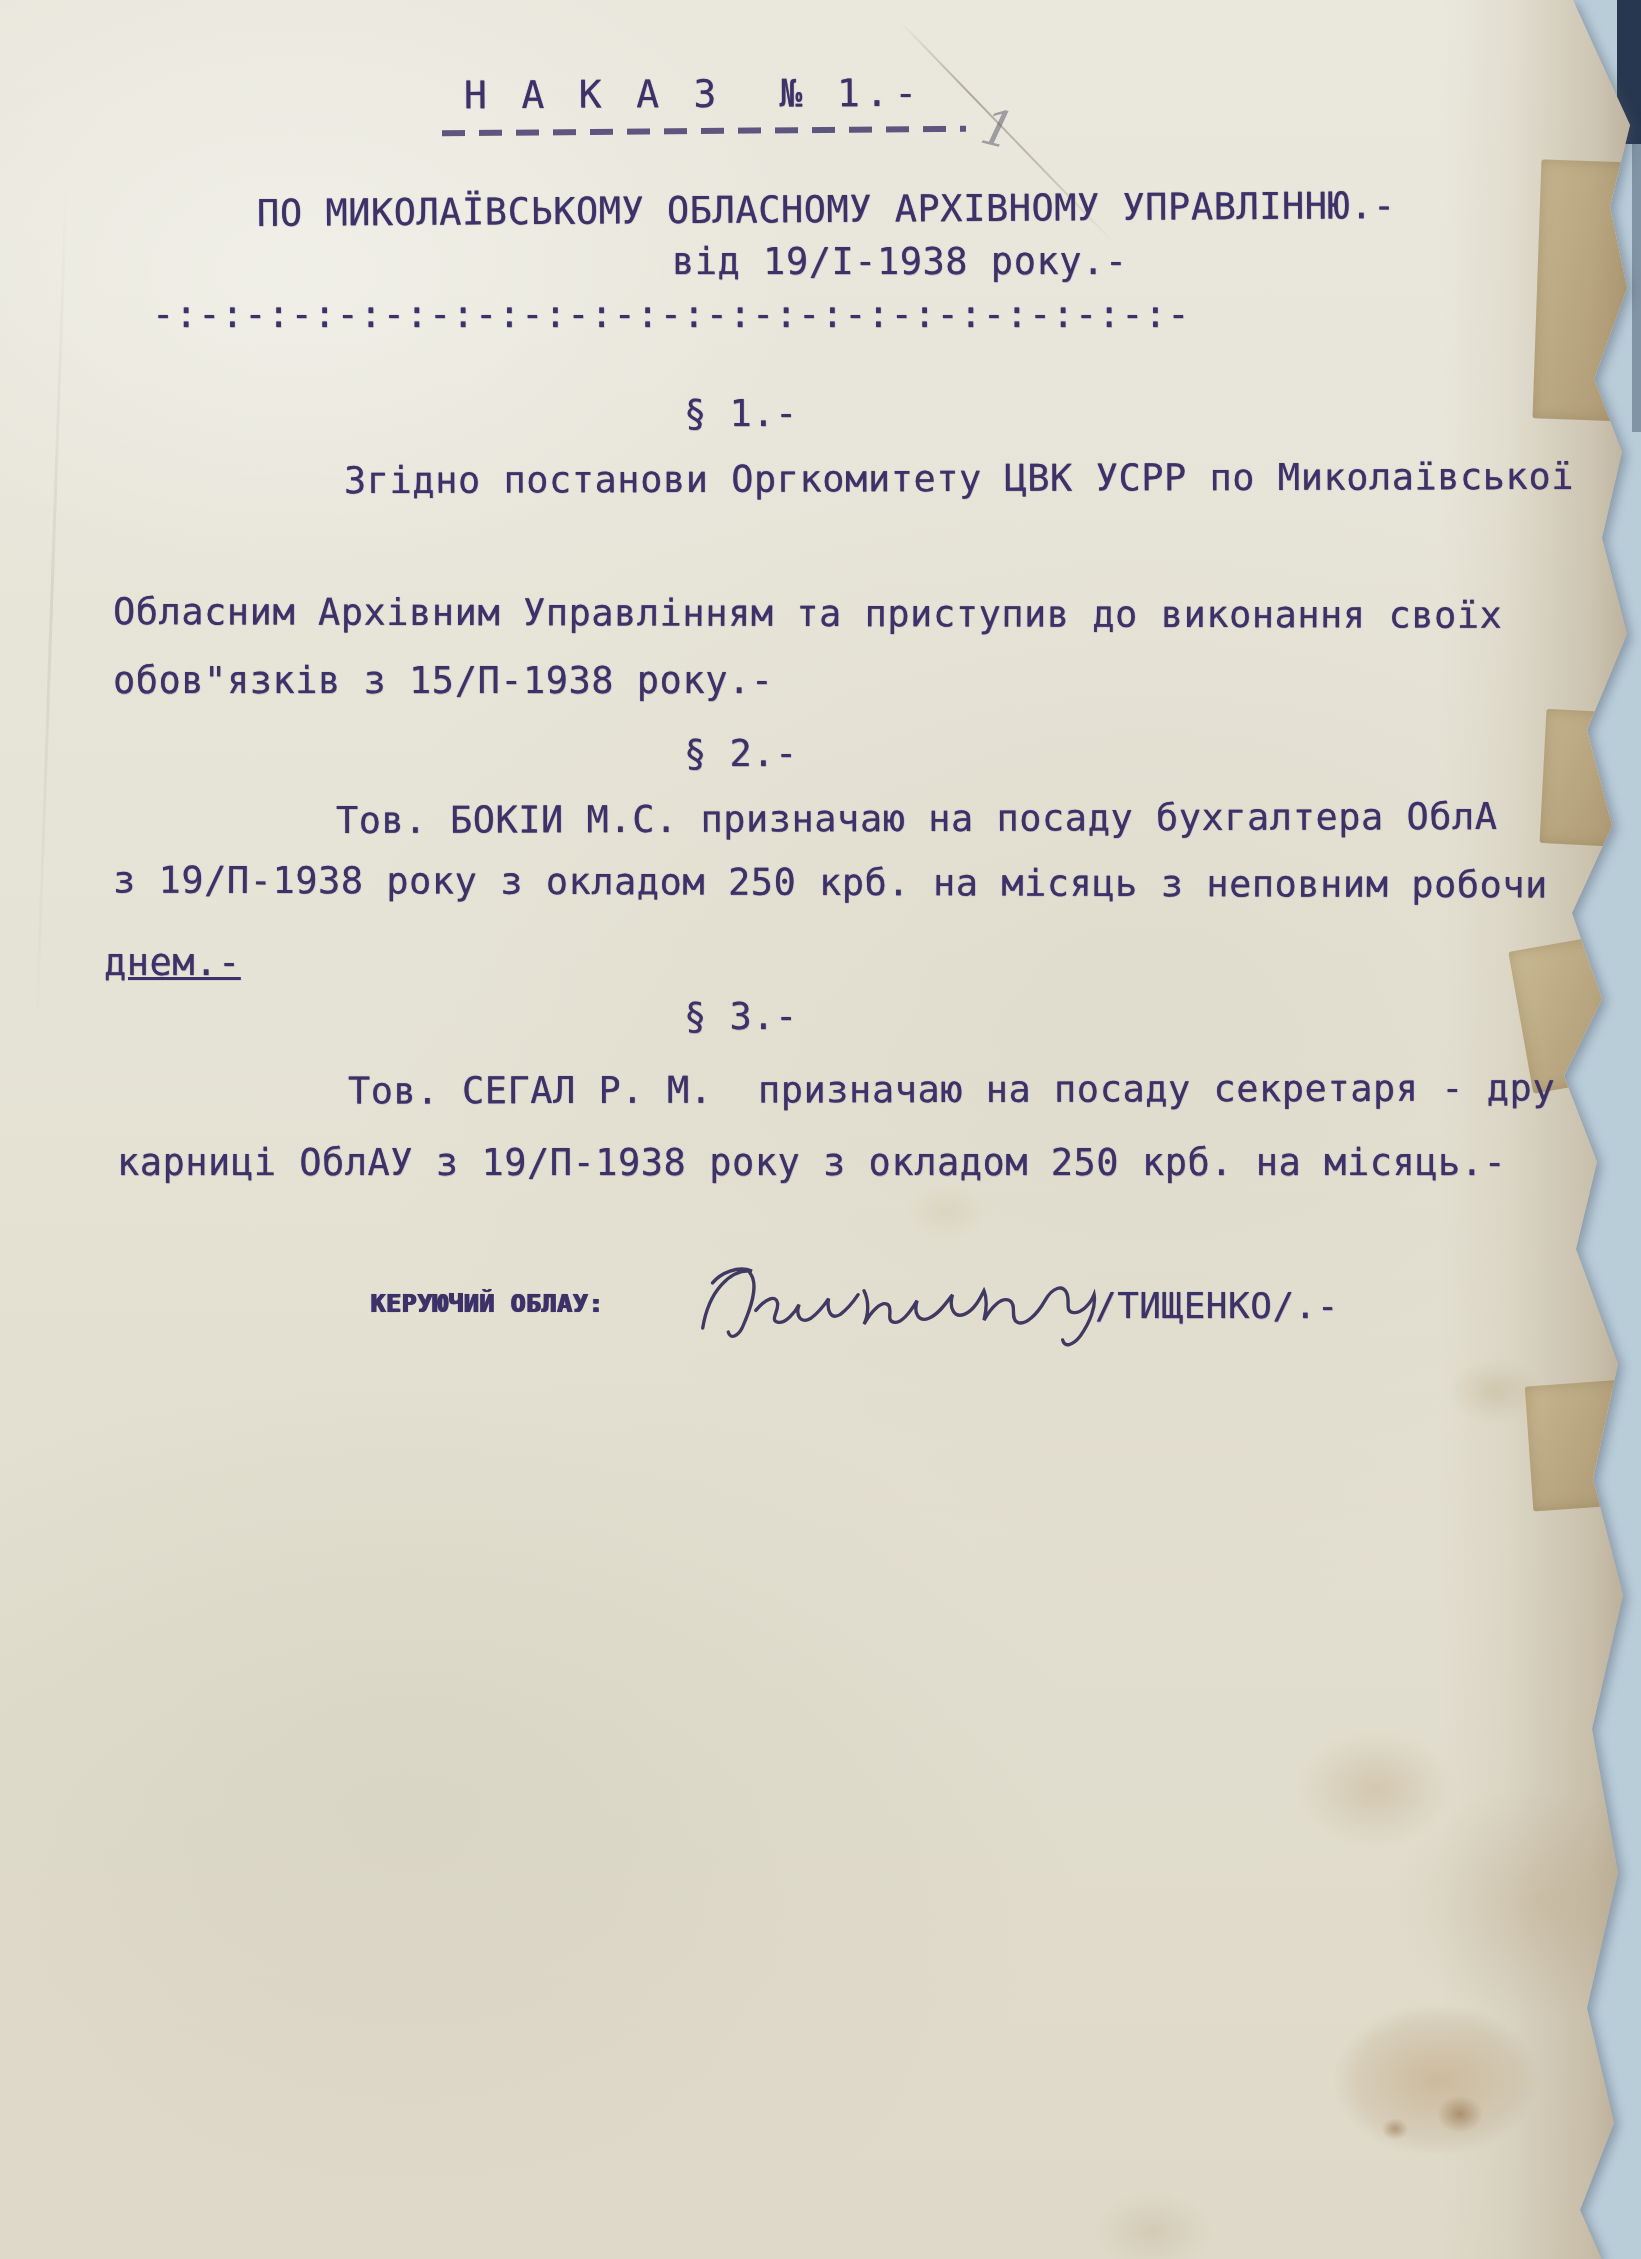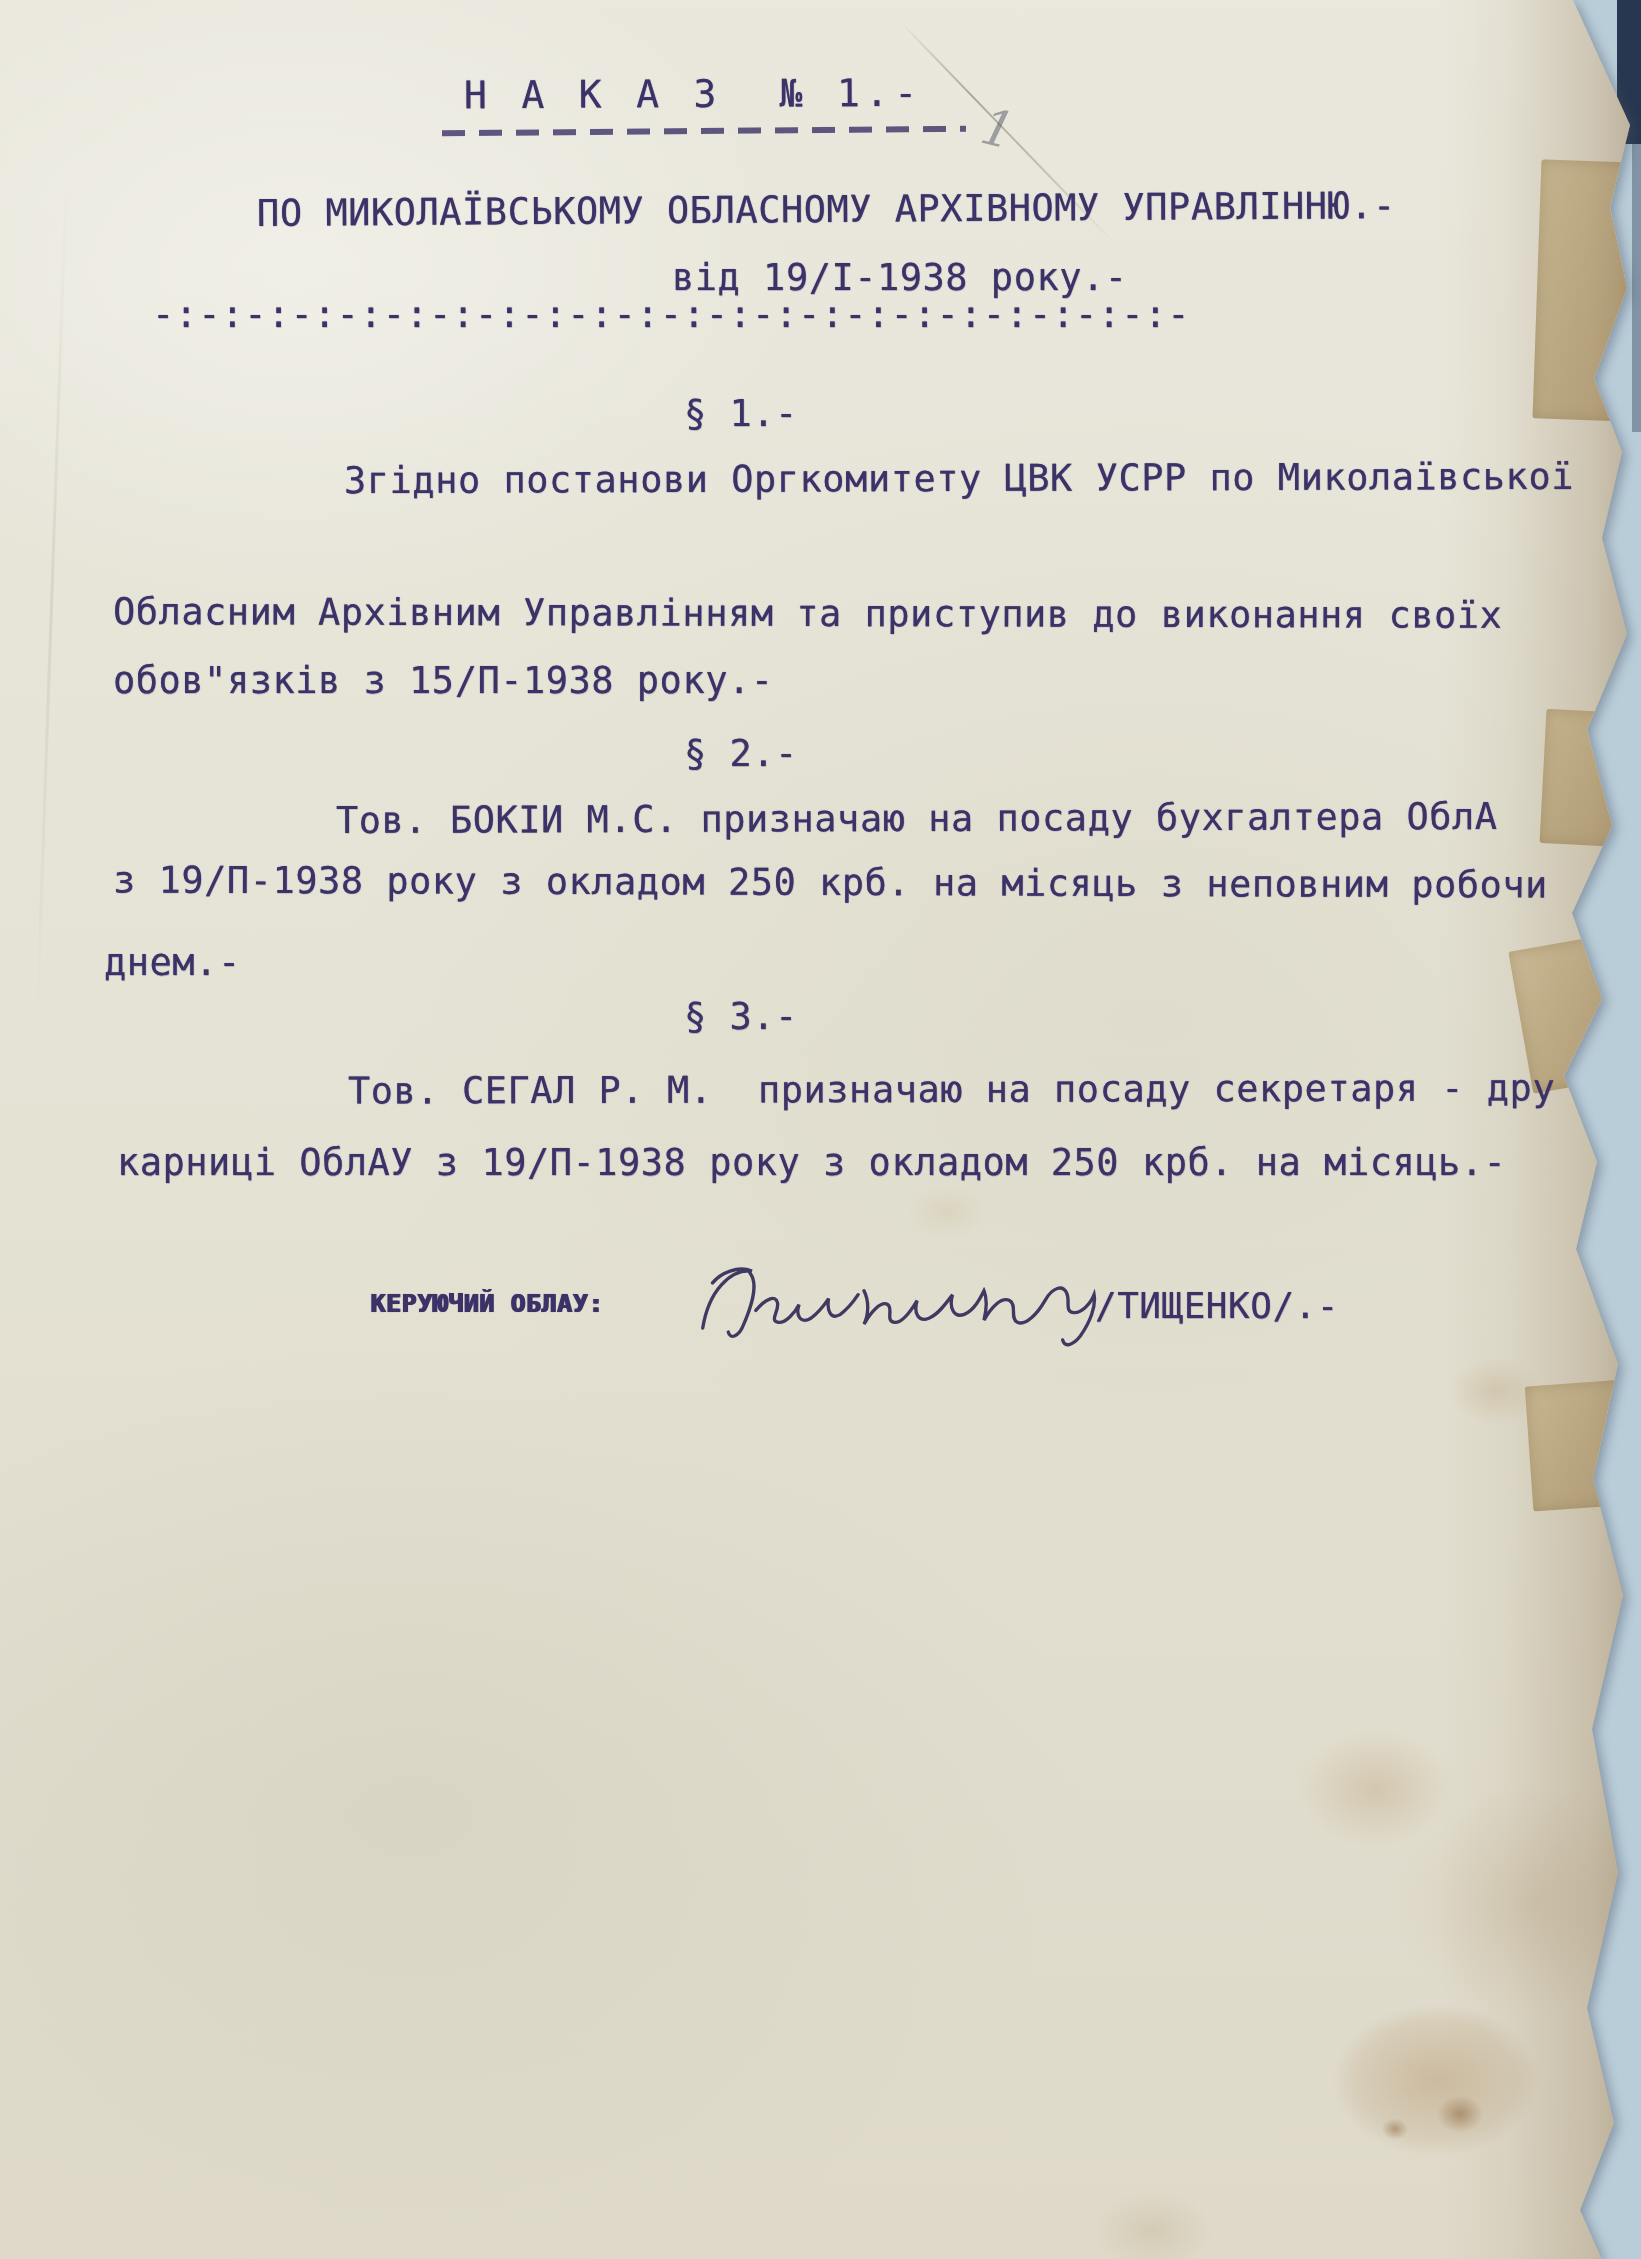--- a/index.html
+++ b/index.html
@@ -45,31 +45,31 @@
   .tape3{left:1543px;top:711px;width:83px;height:134px;transform:rotate(3deg);}
   .tape4{left:1529px;top:1383px;width:100px;height:125px;transform:rotate(-4deg);}
 
   .typed{position:absolute;font-size:37px;color:#3c3268;white-space:pre;letter-spacing:0.5px;
       text-shadow:0 0 1px rgba(60,48,110,.65), 0.5px 0.5px 0 rgba(60,48,110,.22);}
   .title{left:464px;top:72px;font-size:38px;letter-spacing:5.8px;transform:rotate(-.3deg);}
   .title-underline{position:absolute;left:442px;top:128px;width:524px;height:5.8px;opacity:.8;
       transform:rotate(-.5deg);
       background:repeating-linear-gradient(90deg,#3a3166 0 23px,transparent 23px 37px);}
   .subtitle{left:257px;top:188px;transform:rotate(-.4deg);}
-  .dateline{left:672px;top:256px;}
+  .dateline{left:672px;top:240px;}
   .divider{left:152px;top:293px;letter-spacing:0.8px;}
   .sec-head{left:684px;}
   .s1{top:392px;}  .s2{top:732px;}  .s3{top:995px;}
   .l-p1a{left:344px;top:457px;transform:rotate(-.2deg);}
   .l-p1b{left:113px;top:525px;}
   .l-p1c{left:113px;top:592px;transform:rotate(.15deg);}
   .l-p1d{left:113px;top:659px;}
   .l-p2a{left:336px;top:797px;transform:rotate(-.2deg);}
   .l-p2b{left:113px;top:861px;transform:rotate(.2deg);}
-  .l-p2c{left:104px;top:941px;}
+  .l-p2c{left:104px;top:941px;text-decoration:underline;}
   .l-p3a{left:348px;top:1068px;transform:rotate(-.15deg);}
   .l-p3b{left:117px;top:1141px;}
   .sig-label{left:370px;top:1289px;font-size:25px;font-weight:bold;
       text-shadow:1.5px 0 0 currentColor,0 0 1px rgba(60,48,110,.6);}
   .sig-typed{left:1095px;top:1285px;font-size:36px;}
   .signature{position:absolute;left:687px;top:1245px;width:413px;height:119px;}
   .pencil-mark{position:absolute;left:982px;top:100px;font-family:"DejaVu Serif","Liberation Serif",serif;
       font-style:italic;font-size:50px;color:rgba(95,95,110,.55);transform:rotate(14deg);}
 </style>
 </head>

